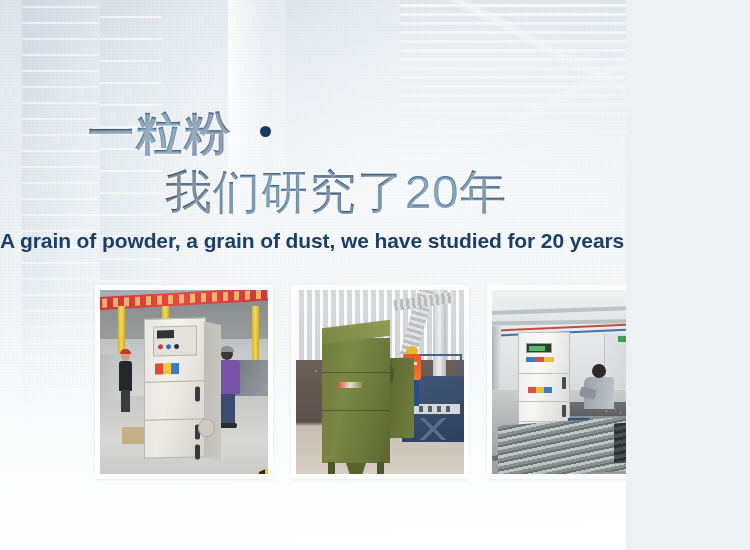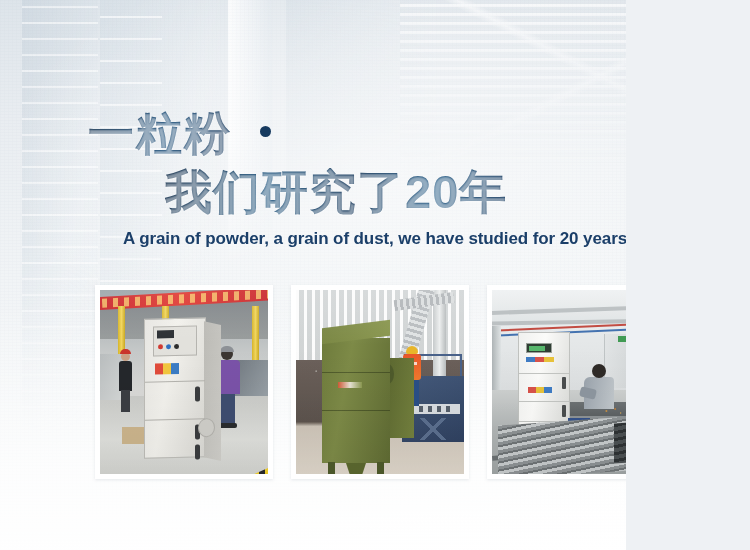--- a/index.html
+++ b/index.html
@@ -100,32 +100,31 @@
     -webkit-text-fill-color:transparent;
     text-shadow:0 1px 2px rgba(255,255,255,.55);
   }
   .seg { white-space:nowrap; }
   .dot-sep {
     display:inline-block; width:11px; height:11px; border-radius:50%;
     background:#163a5f; margin:0 28px 4px 28px; flex:none;
   }
   .line2 {
     position:absolute; left:165px; top:168px;
-    font-size:47px; line-height:1; font-weight:bold; letter-spacing:1px;
+    font-size:47px; line-height:1; font-weight:normal; letter-spacing:1px;
     color:#173b60;
     background:linear-gradient(100deg,#112c49 0%,#23577f 30%,#15375a 55%,#2a5f88 78%,#16395e 100%);
     -webkit-background-clip:text; background-clip:text;
     -webkit-text-fill-color:transparent;
     text-shadow:0 1px 2px rgba(255,255,255,.5);
     white-space:nowrap;
   }
   .subtitle {
     position:absolute; left:0; top:229px; width:750px;
-    text-align:center;
-    font-size:17px; font-weight:bold; letter-spacing:-.1px;
+    font-size:21px; font-weight:bold; letter-spacing:-.1px;
     color:#1b3f69;
     white-space:nowrap;
   }
 
   
   .photo-row {
     position:absolute; left:95px; top:285px;
     width:570px; height:194px;
     display:flex; justify-content:space-between;
   }

